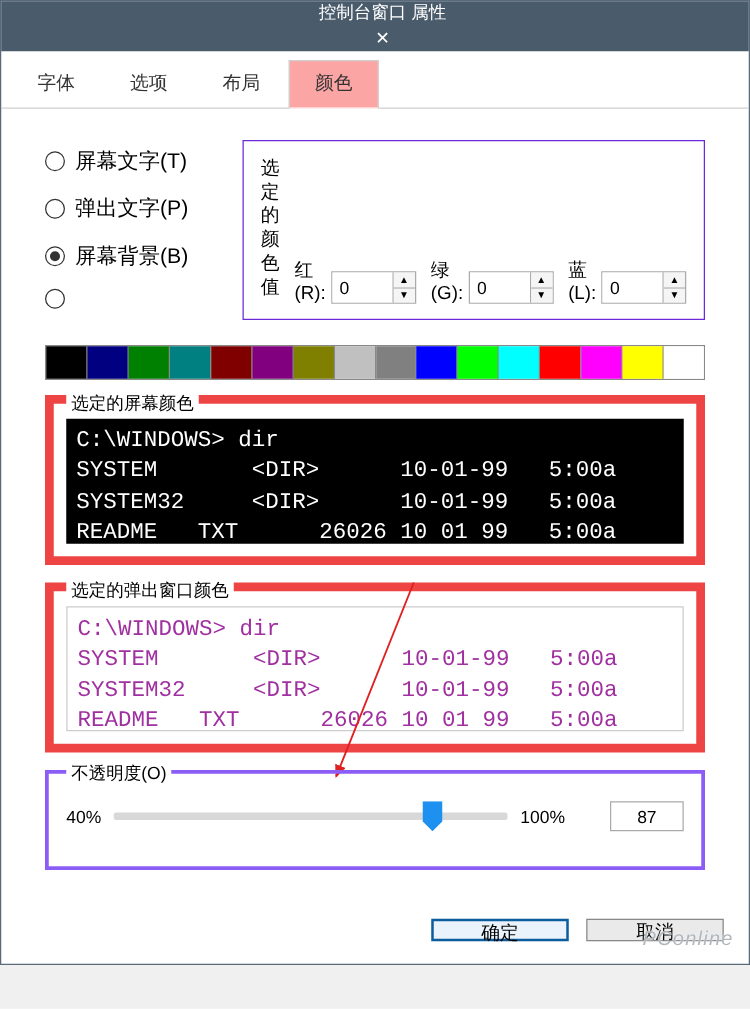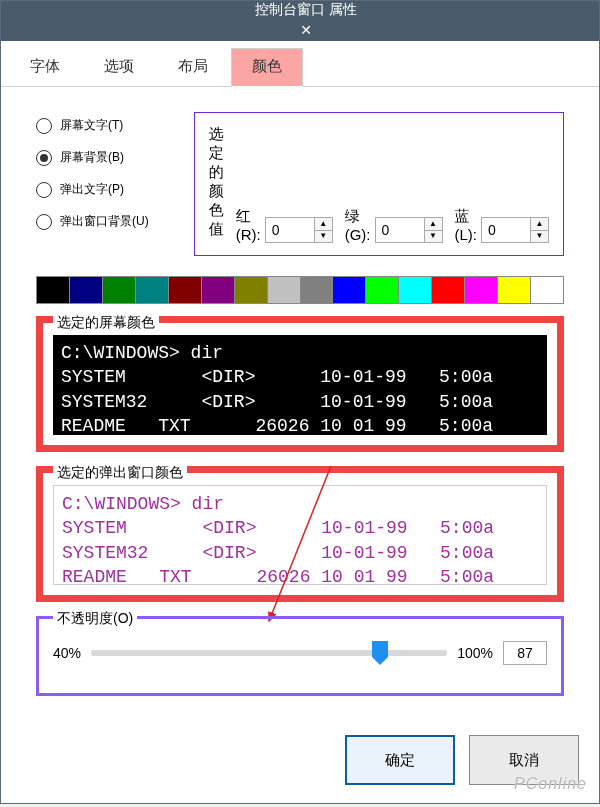--- a/index.html
+++ b/index.html
@@ -65,21 +65,21 @@
     }
     .radio-col {
       flex: 1;
       display: flex;
       flex-direction: column;
       gap: 15px;
       padding-top: 5px;
     }
     .radio-row {
       display: flex; align-items: center; gap: 8px;
-      font-size: 12px; cursor: pointer;
+      font-size: 17px; cursor: pointer;
     }
     .radio-outer {
       width: 16px; height: 16px; border: 1px solid #333; border-radius: 50%;
       display: flex; align-items: center; justify-content: center;
       flex-shrink: 0;
     }
     .radio-inner {
       width: 8px; height: 8px; border-radius: 50%;
     }
     .radio-inner.on { background: #333; }
@@ -174,35 +174,36 @@
       flex: 1; height: 6px; background: #d8d8d8; border-radius: 2px;
       position: relative; cursor: pointer;
     }
     .slider-thumb {
       position: absolute; top: -9px;
       width: 16px; height: 24px;
       transform: translateX(-50%);
     }
     .slider-thumb svg { display: block; }
     .opacity-input {
-      width: 44px; height: 24px; border: 1px solid #aaa; text-align: center;
+      width: 59px; height: 24px; border: 1px solid #aaa; text-align: center;
       font-size: 14px;
+      margin-left: 26px;
     }
 
     .arrow {
       position: absolute;
       pointer-events: none;
     }
 
     .buttons {
       display: flex; justify-content: flex-end; gap: 14px;
       padding: 14px 20px 18px;
     }
     .btn {
-      width: 110px; height: 50px;
+      width: 110px; height: 18px;
       border: 1px solid #888;
       background: #eaeaea;
       font-size: 15px;
       cursor: pointer;
     }
     .btn.primary {
       border: 2px solid #0c5d9e;
       background: #eaf3fb;
     }
     .watermark {
@@ -235,35 +236,34 @@
     <div class="top-row">
       <div class="radio-col">
         <label class="radio-row">
           <span class="radio-outer">
               <span class="radio-inner"></span>
             </span>
           <span>屏幕文字(T)</span>
         </label>
         <label class="radio-row">
           <span class="radio-outer">
+              <span class="radio-inner"></span>
+            </span>
+          <span>弹出文字(P)</span>
+        </label>
+        <label class="radio-row">
+          <span class="radio-outer">
               <span class="radio-inner on"></span>
             </span>
           <span>屏幕背景(B)</span>
         </label>
         <label class="radio-row">
           <span class="radio-outer">
               <span class="radio-inner"></span>
             </span>
-          <span>弹出文字(P)</span>
-        </label>
-        <label class="radio-row">
-          <span class="radio-outer">
-              <span class="radio-inner"></span>
-            </span>
-          <span>弹出窗口背景(U)</span>
         </label>
       </div>
 
       <div class="color-group">
         <div class="group-title">选定的颜色值</div>
         <div class="rgb-row">
           <span class="rgb-label">红(R):</span>
           <div class="spin">
             <input value="0" style="">
             <div class="spin-btns">

